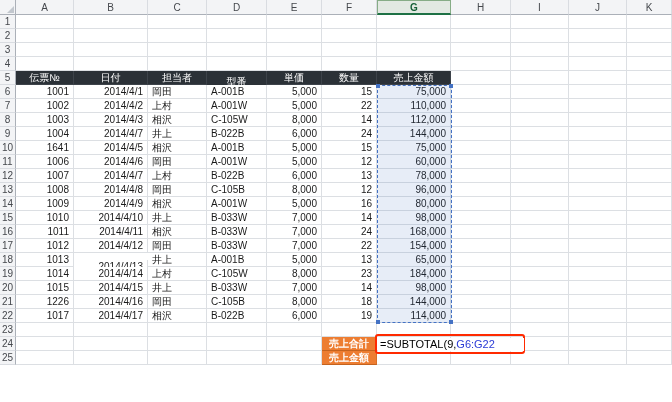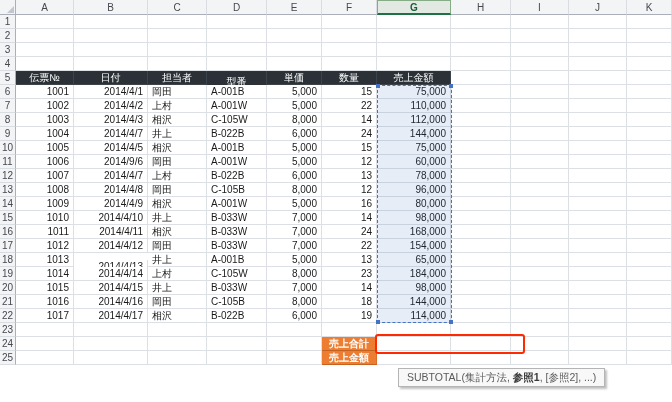--- a/index.html
+++ b/index.html
@@ -58,22 +58,22 @@
 
   <div id="selection">
     <div class="handle h-tl"></div>
     <div class="handle h-tr"></div>
     <div class="handle h-bl"></div>
     <div class="handle h-br"></div>
   </div>
 
   <div id="redbox"></div>
 
-
-  <div id="tooltip"><span>SUBTOTAL(</span><span>集計方法</span><span>, </span><span class="cur">参照1</span><span>, [参照2], ...)</span></div>
+  <div id="formula"><span>=SUBTOTAL(</span><span>9,</span><span class="ref">G6:G22</span></div>
+
 
 <div class="hdr colh" style="left: 16px; width: 58px;">A</div>
     <div class="hdr colh" style="left: 74px; width: 74px;">B</div>
     <div class="hdr colh" style="left: 148px; width: 59px;">C</div>
     <div class="hdr colh" style="left: 207px; width: 60px;">D</div>
     <div class="hdr colh" style="left: 267px; width: 55px;">E</div>
     <div class="hdr colh" style="left: 322px; width: 55px;">F</div>
     <div class="hdr colh colsel" style="left: 377px; width: 74px;">G</div>
     <div class="hdr colh" style="left: 451px; width: 60px;">H</div>
     <div class="hdr colh" style="left: 511px; width: 58px;">I</div>
@@ -196,33 +196,33 @@
     <div class="cell al-r" style="left: 74px; top: 127px; width: 74px; height: 14px;">2014/4/7</div>
     <div class="cell al-l" style="left: 148px; top: 127px; width: 59px; height: 14px;">井上</div>
     <div class="cell al-l" style="left: 207px; top: 127px; width: 60px; height: 14px;">B-022B</div>
     <div class="cell al-r" style="left: 267px; top: 127px; width: 55px; height: 14px;">6,000</div>
     <div class="cell al-r" style="left: 322px; top: 127px; width: 55px; height: 14px;">24</div>
     <div class="cell al-r" style="left: 377px; top: 127px; width: 74px; height: 14px;">144,000</div>
     <div class="cell" style="left: 451px; top: 127px; width: 60px; height: 14px;"></div>
     <div class="cell" style="left: 511px; top: 127px; width: 58px; height: 14px;"></div>
     <div class="cell" style="left: 569px; top: 127px; width: 58px; height: 14px;"></div>
     <div class="cell" style="left: 627px; top: 127px; width: 45px; height: 14px;"></div>
-    <div class="cell al-r" style="left: 16px; top: 141px; width: 58px; height: 14px;">1005</div>
+    <div class="cell al-r" style="left: 16px; top: 141px; width: 58px; height: 14px;">1641</div>
     <div class="cell al-r" style="left: 74px; top: 141px; width: 74px; height: 14px;">2014/4/5</div>
     <div class="cell al-l" style="left: 148px; top: 141px; width: 59px; height: 14px;">相沢</div>
     <div class="cell al-l" style="left: 207px; top: 141px; width: 60px; height: 14px;">A-001B</div>
     <div class="cell al-r" style="left: 267px; top: 141px; width: 55px; height: 14px;">5,000</div>
     <div class="cell al-r" style="left: 322px; top: 141px; width: 55px; height: 14px;">15</div>
     <div class="cell al-r" style="left: 377px; top: 141px; width: 74px; height: 14px;">75,000</div>
     <div class="cell" style="left: 451px; top: 141px; width: 60px; height: 14px;"></div>
     <div class="cell" style="left: 511px; top: 141px; width: 58px; height: 14px;"></div>
     <div class="cell" style="left: 569px; top: 141px; width: 58px; height: 14px;"></div>
     <div class="cell" style="left: 627px; top: 141px; width: 45px; height: 14px;"></div>
     <div class="cell al-r" style="left: 16px; top: 155px; width: 58px; height: 14px;">1006</div>
-    <div class="cell al-r" style="left: 74px; top: 155px; width: 74px; height: 14px;">2014/9/6</div>
+    <div class="cell al-r" style="left: 74px; top: 155px; width: 74px; height: 14px;">2014/4/6</div>
     <div class="cell al-l" style="left: 148px; top: 155px; width: 59px; height: 14px;">岡田</div>
     <div class="cell al-l" style="left: 207px; top: 155px; width: 60px; height: 14px;">A-001W</div>
     <div class="cell al-r" style="left: 267px; top: 155px; width: 55px; height: 14px;">5,000</div>
     <div class="cell al-r" style="left: 322px; top: 155px; width: 55px; height: 14px;">12</div>
     <div class="cell al-r" style="left: 377px; top: 155px; width: 74px; height: 14px;">60,000</div>
     <div class="cell" style="left: 451px; top: 155px; width: 60px; height: 14px;"></div>
     <div class="cell" style="left: 511px; top: 155px; width: 58px; height: 14px;"></div>
     <div class="cell" style="left: 569px; top: 155px; width: 58px; height: 14px;"></div>
     <div class="cell" style="left: 627px; top: 155px; width: 45px; height: 14px;"></div>
     <div class="cell al-r" style="left: 16px; top: 169px; width: 58px; height: 14px;">1007</div>
@@ -317,21 +317,21 @@
     <div class="cell al-r" style="left: 74px; top: 281px; width: 74px; height: 14px;">2014/4/15</div>
     <div class="cell al-l" style="left: 148px; top: 281px; width: 59px; height: 14px;">井上</div>
     <div class="cell al-l" style="left: 207px; top: 281px; width: 60px; height: 14px;">B-033W</div>
     <div class="cell al-r" style="left: 267px; top: 281px; width: 55px; height: 14px;">7,000</div>
     <div class="cell al-r" style="left: 322px; top: 281px; width: 55px; height: 14px;">14</div>
     <div class="cell al-r" style="left: 377px; top: 281px; width: 74px; height: 14px;">98,000</div>
     <div class="cell" style="left: 451px; top: 281px; width: 60px; height: 14px;"></div>
     <div class="cell" style="left: 511px; top: 281px; width: 58px; height: 14px;"></div>
     <div class="cell" style="left: 569px; top: 281px; width: 58px; height: 14px;"></div>
     <div class="cell" style="left: 627px; top: 281px; width: 45px; height: 14px;"></div>
-    <div class="cell al-r" style="left: 16px; top: 295px; width: 58px; height: 14px;">1016</div>
+    <div class="cell al-r" style="left: 16px; top: 295px; width: 58px; height: 14px;">1226</div>
     <div class="cell al-r" style="left: 74px; top: 295px; width: 74px; height: 14px;">2014/4/16</div>
     <div class="cell al-l" style="left: 148px; top: 295px; width: 59px; height: 14px;">岡田</div>
     <div class="cell al-l" style="left: 207px; top: 295px; width: 60px; height: 14px;">C-105B</div>
     <div class="cell al-r" style="left: 267px; top: 295px; width: 55px; height: 14px;">8,000</div>
     <div class="cell al-r" style="left: 322px; top: 295px; width: 55px; height: 14px;">18</div>
     <div class="cell al-r" style="left: 377px; top: 295px; width: 74px; height: 14px;">144,000</div>
     <div class="cell" style="left: 451px; top: 295px; width: 60px; height: 14px;"></div>
     <div class="cell" style="left: 511px; top: 295px; width: 58px; height: 14px;"></div>
     <div class="cell" style="left: 569px; top: 295px; width: 58px; height: 14px;"></div>
     <div class="cell" style="left: 627px; top: 295px; width: 45px; height: 14px;"></div>

